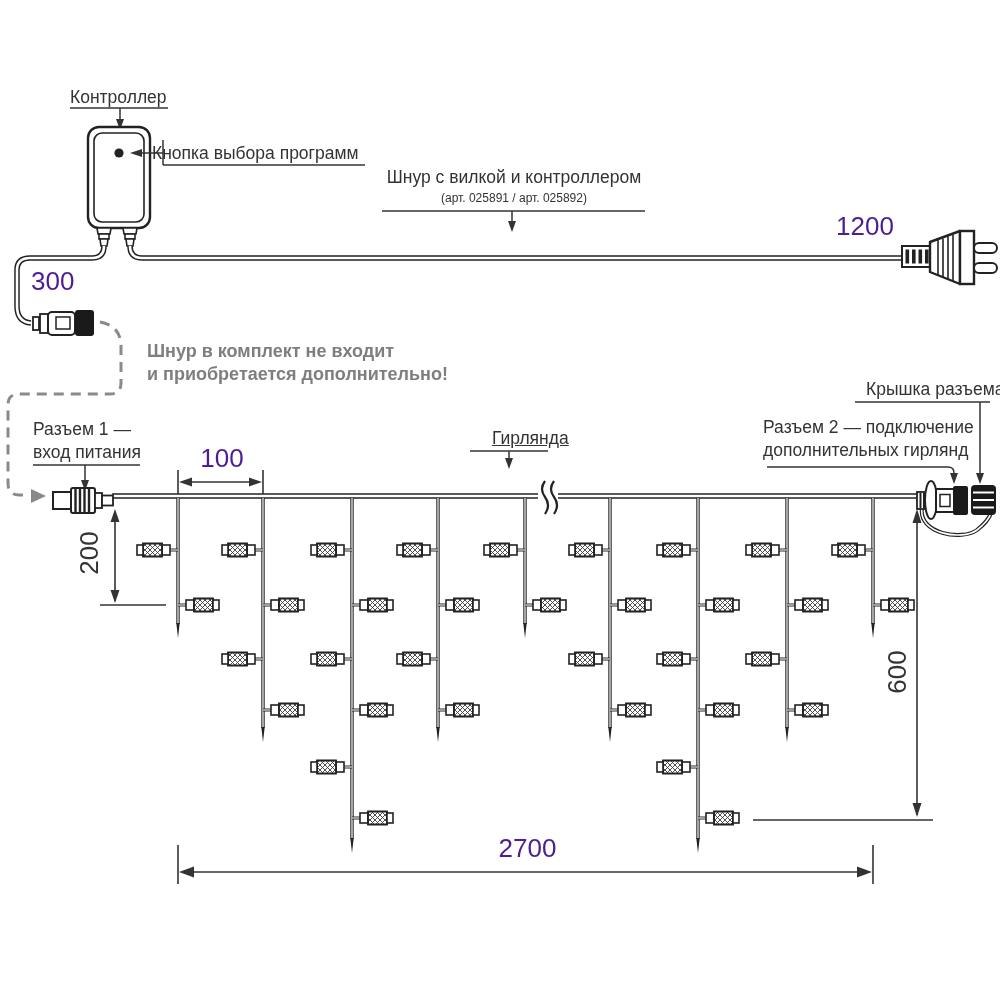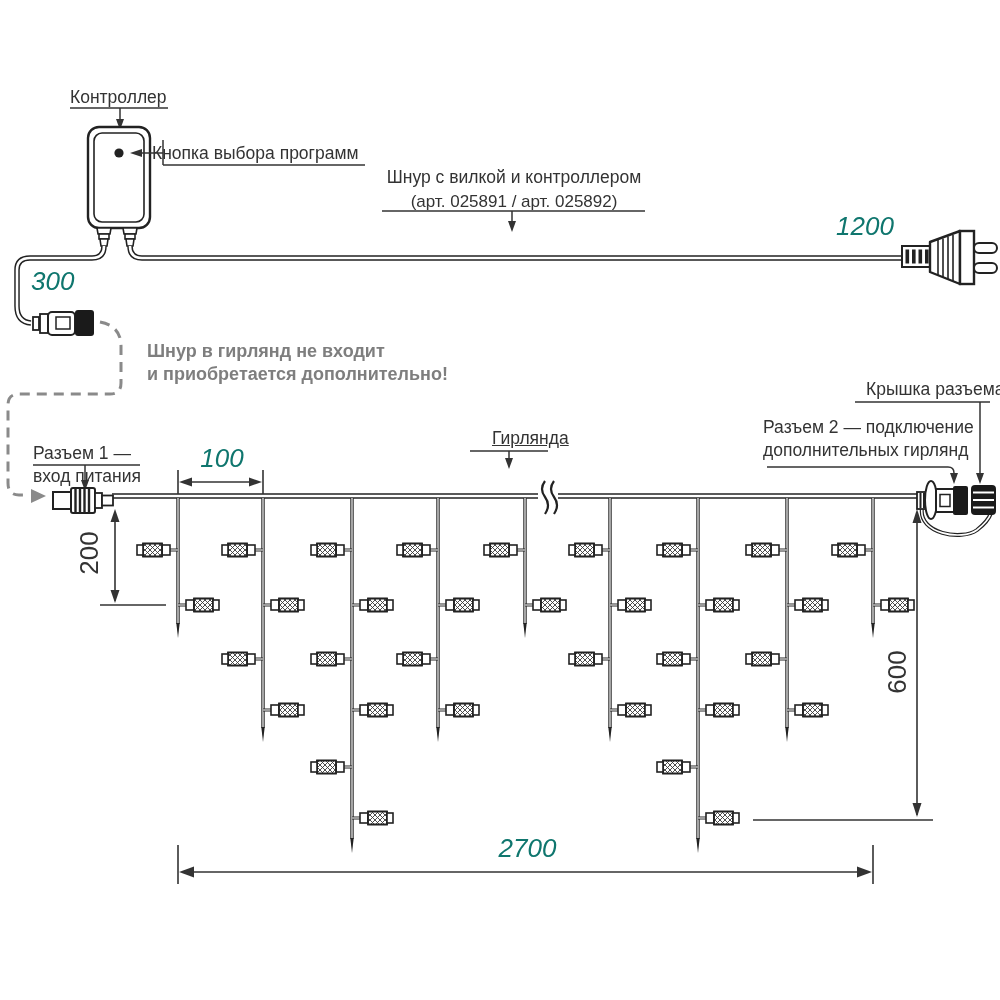--- a/index.html
+++ b/index.html
@@ -1,26 +1,26 @@
 <!DOCTYPE html>
 <html><head>
 <meta charset="utf-8">
 <style>
   html,body{margin:0;padding:0;background:#fff;}
   #stage{position:relative;width:1000px;height:947px;background:#fff;overflow:hidden;
          font-family:"Liberation Sans",sans-serif;color:#333;}
   #art{position:absolute;left:0;top:0;}
   .lbl{position:absolute;font-size:17.5px;line-height:1.3;color:#333;white-space:nowrap;}
-  .dim{position:absolute;font-size:26px;color:#0f766e;white-space:nowrap;font-style:italic;}
+  .dim{position:absolute;font-size:26px;color:#4c1d95;white-space:nowrap;}
   .dim.c{text-align:center;}
   .rot{position:absolute;display:flex;align-items:center;justify-content:center;
        transform:rotate(-90deg);font-size:26px;color:#333;}
   .note{position:absolute;font-size:18px;font-weight:bold;color:#7e7e7e;line-height:1.3;white-space:nowrap;}
   .ctr{text-align:center;}
-  .sub{font-size:17px;margin-top:2px;}
+  .sub{font-size:12px;margin-top:2px;}
 </style>
 </head>
 <body>
 
 <div id="stage">
 
 <svg id="art" width="1000" height="1000" viewBox="0 0 1000 1000">
   <defs>
     <pattern id="hatch" width="5" height="5" patternUnits="userSpaceOnUse">
       <path d="M0 0L5 5M5 0L0 5" stroke="#3a3a3a" stroke-width="0.9" fill="none"></path>
@@ -527,25 +527,25 @@
 
 <div class="lbl ctr" style="left:383px;top:166px;width:262px;">
   <div>Шнур с вилкой и контроллером</div>
   <div class="sub">(арт. 025891 / арт. 025892)</div>
 </div>
 
 <div class="dim" style="left:836px;top:211px;">1200</div>
 <div class="dim" style="left:31px;top:266px;">300</div>
 
 <div class="note" style="left:147px;top:340px;">
-  <div>Шнур в гирлянд не входит</div>
+  <div>Шнур в комплект не входит</div>
   <div>и приобретается дополнительно!</div>
 </div>
 
-<div class="lbl" style="left:33px;top:418px;margin-top:24px;">
+<div class="lbl" style="left:33px;top:418px;">
   <div>Разъем 1 —</div>
   <div>вход питания</div>
 </div>
 
 <div class="dim c" style="left:187px;top:443px;width:70px;">100</div>
 
 <div class="lbl" style="left:492px;top:427px;text-decoration:underline;">Гирлянда</div>
 
 <div class="lbl" style="left:866px;top:378px;">Крышка разъема</div>
 

